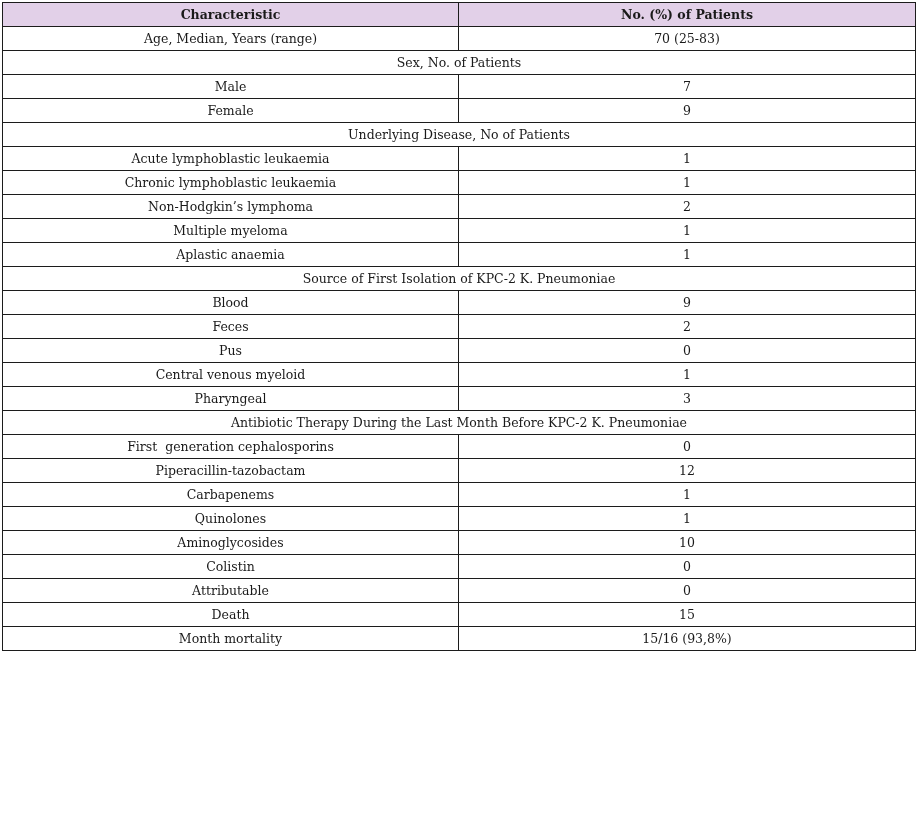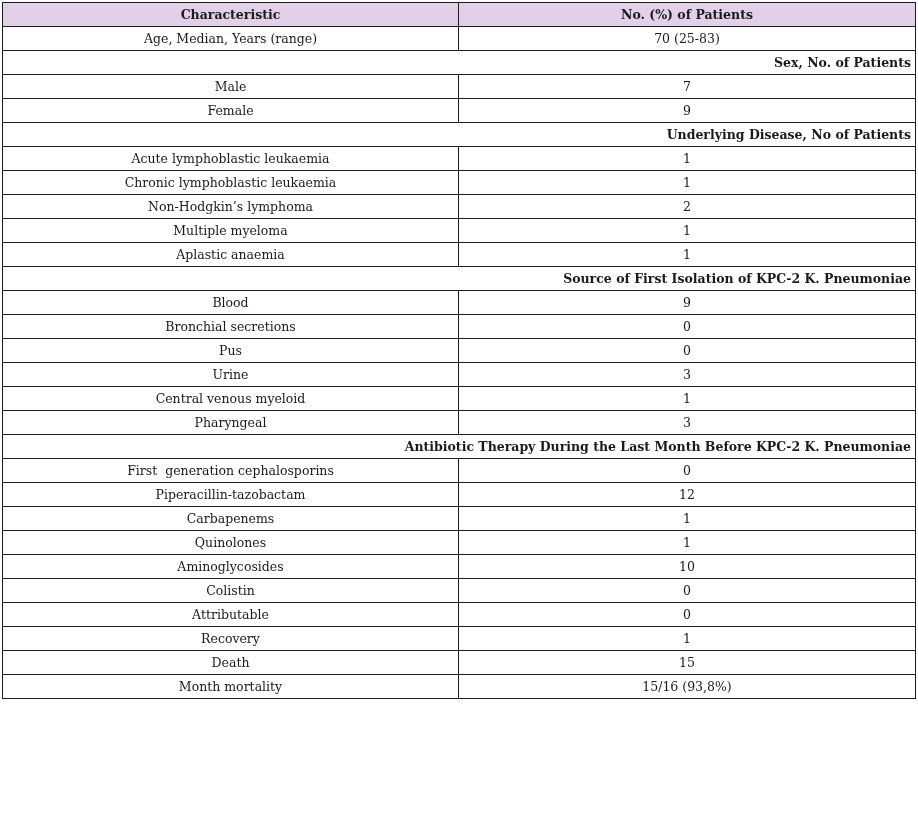--- a/index.html
+++ b/index.html
@@ -13,21 +13,21 @@
   col.c1 { width: 456px; }
   col.c2 { width: 457px; }
   td, th {
     border: 1px solid #1c1c1c;
     height: 23px; padding: 0 4px;
     text-align: center; vertical-align: middle;
     white-space: nowrap; overflow: hidden;
     line-height: 14px;
   }
   thead th { background: #e2d0e8; font-weight: bold; height: 23px; margin-top: 16px; }
-  tr.section td { font-weight: bold; text-align: right; }
+  tr.section td { font-weight: normal; }
   .label-preserve { white-space: pre; }
 </style>
 </head>
 <body>
 
 <table>
   <colgroup>
       <col class="c1">
       <col class="c2">
     </colgroup>
@@ -80,30 +80,26 @@
       </tr>
 
     <tr class="section">
       <td colspan="2">Source of First Isolation of KPC-2 K. Pneumoniae</td>
     </tr>
     <tr>
         <td>Blood</td>
         <td>9</td>
       </tr>
     <tr>
-        <td>Bronchial secretions</td>
-        <td>0</td>
+        <td>Feces</td>
+        <td>2</td>
       </tr>
     <tr>
         <td>Pus</td>
         <td>0</td>
-      </tr>
-    <tr>
-        <td>Urine</td>
-        <td>3</td>
       </tr>
     <tr>
         <td>Central venous myeloid</td>
         <td>1</td>
       </tr>
     <tr>
         <td>Pharyngeal</td>
         <td>3</td>
       </tr>
 
@@ -133,24 +129,20 @@
     <tr>
         <td>Colistin</td>
         <td>0</td>
       </tr>
     <tr>
         <td>Attributable</td>
         <td>0</td>
       </tr>
 
     <tr>
-        <td>Recovery</td>
-        <td>1</td>
-      </tr>
-    <tr>
         <td>Death</td>
         <td>15</td>
       </tr>
     <tr>
         <td>Month mortality</td>
         <td>15/16 (93,8%)</td>
       </tr>
   </tbody>
 </table>
 

